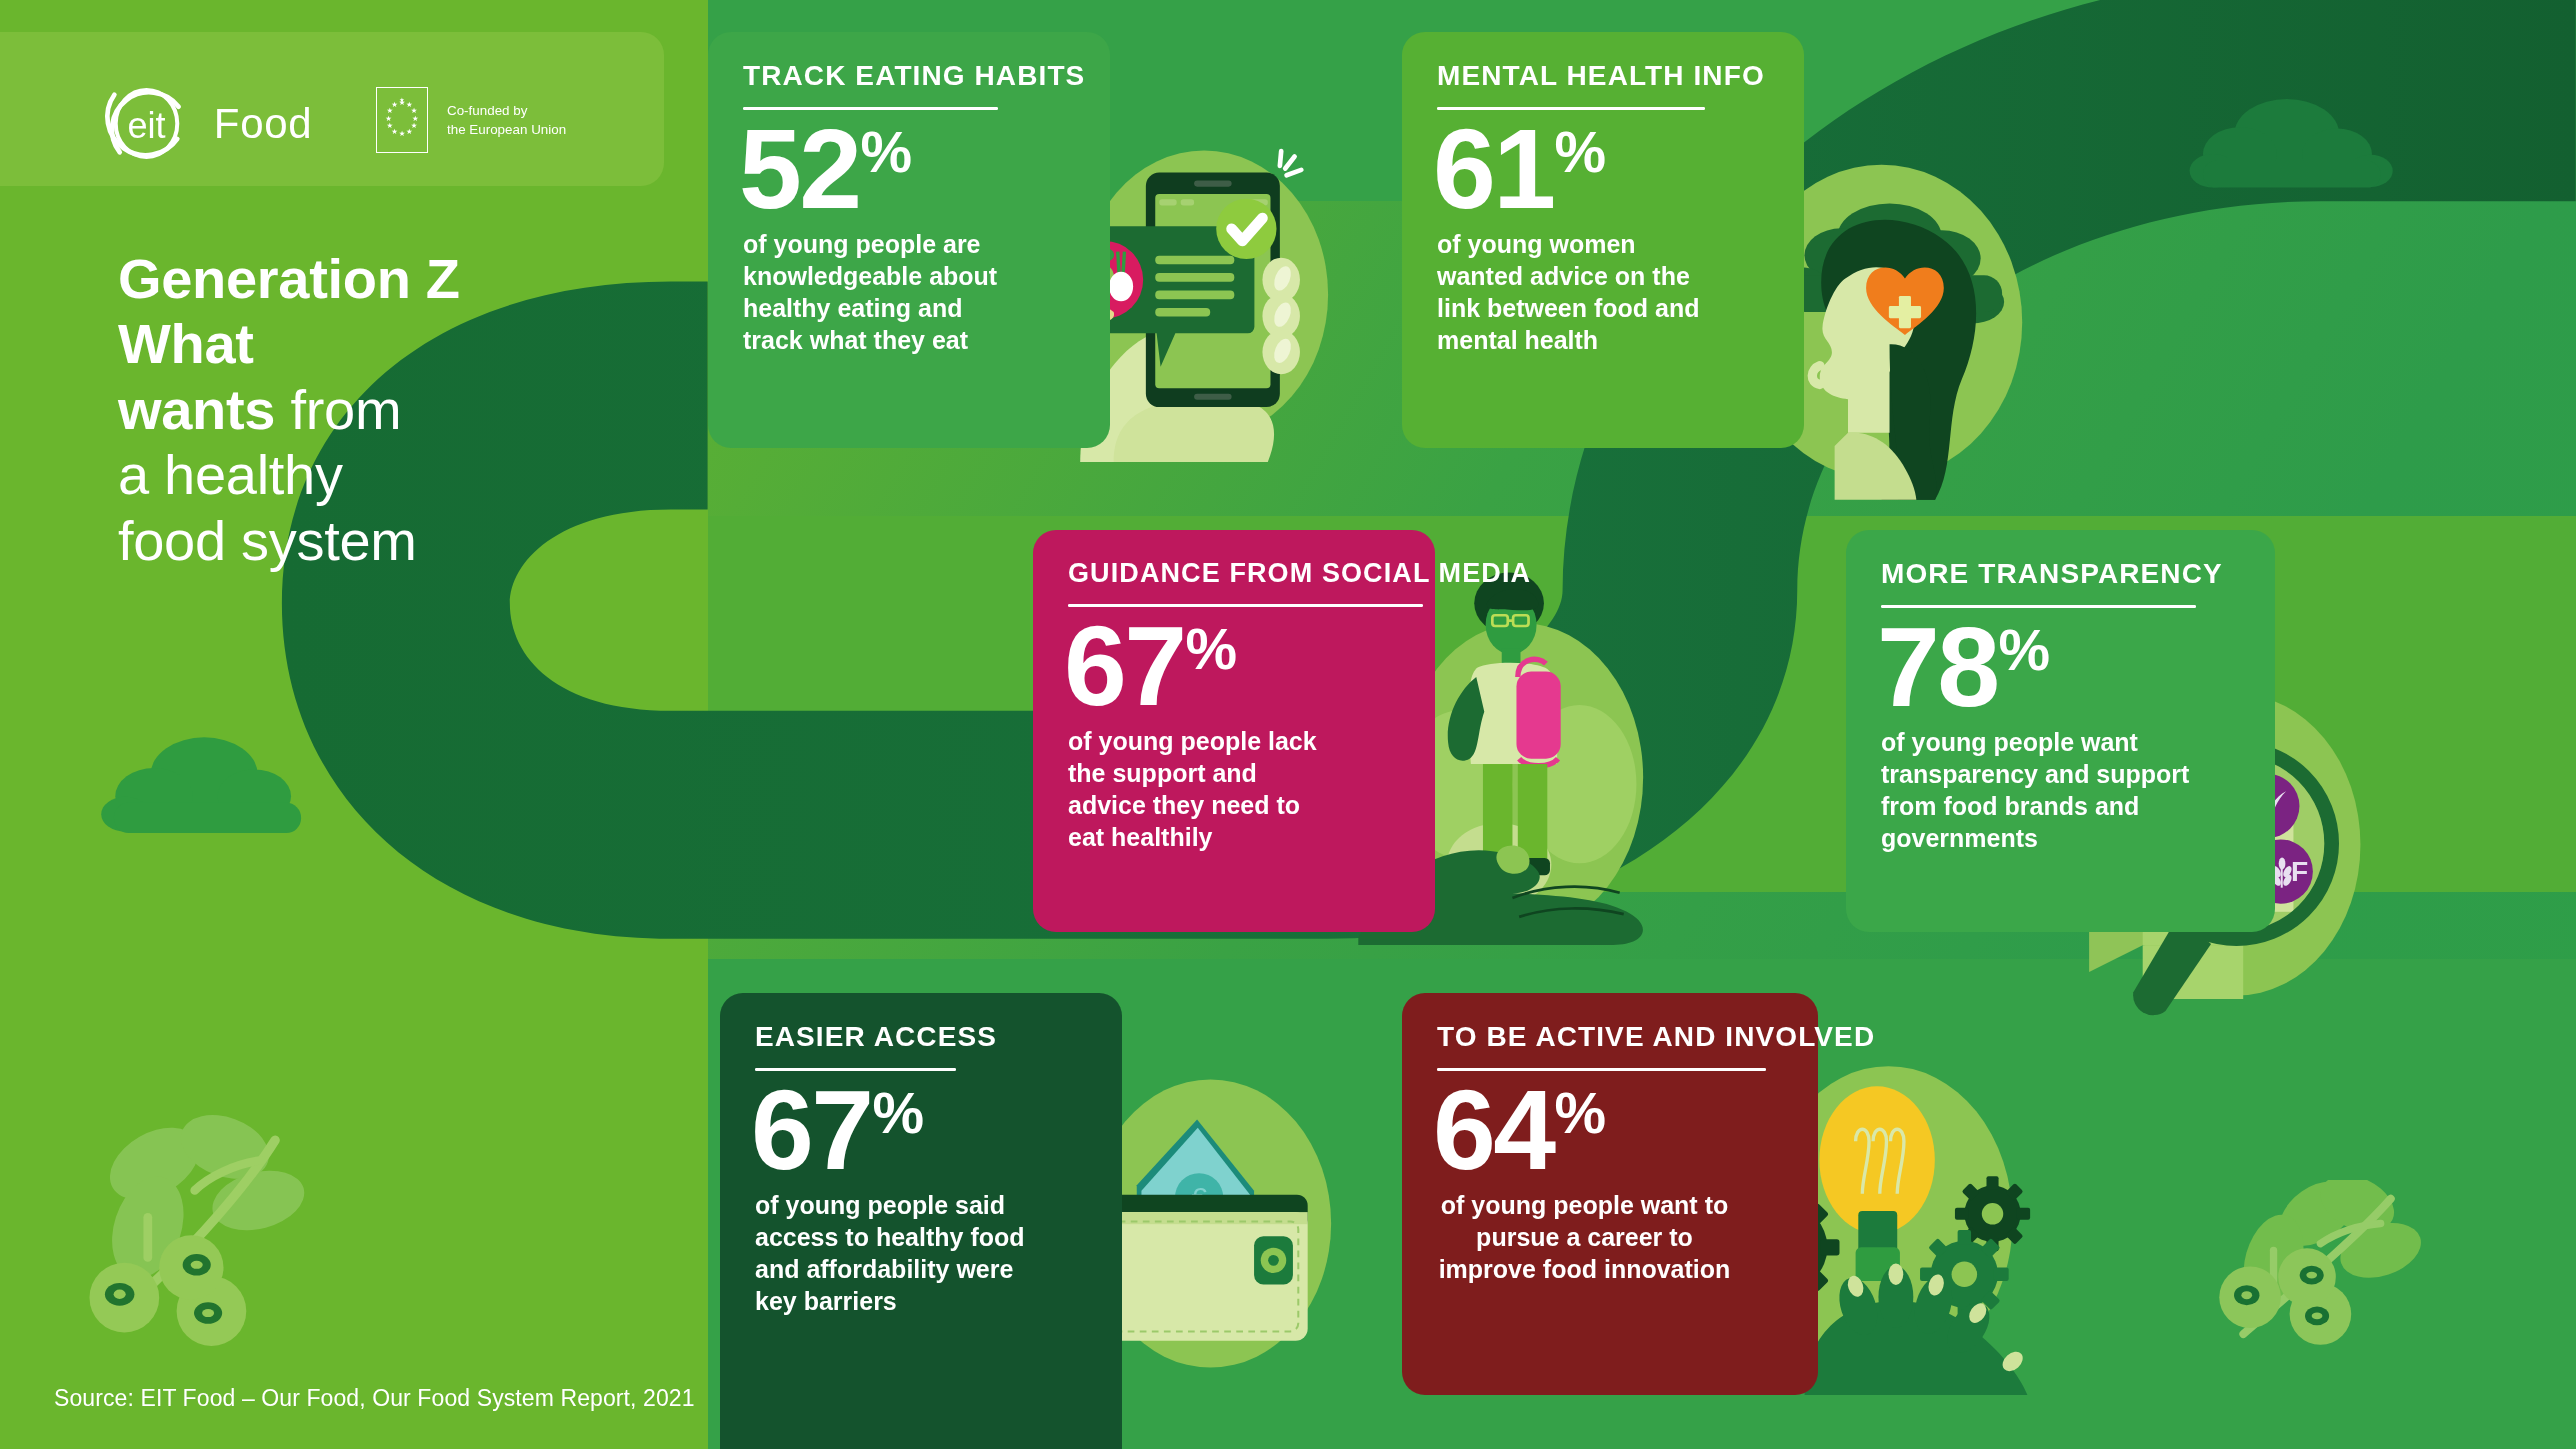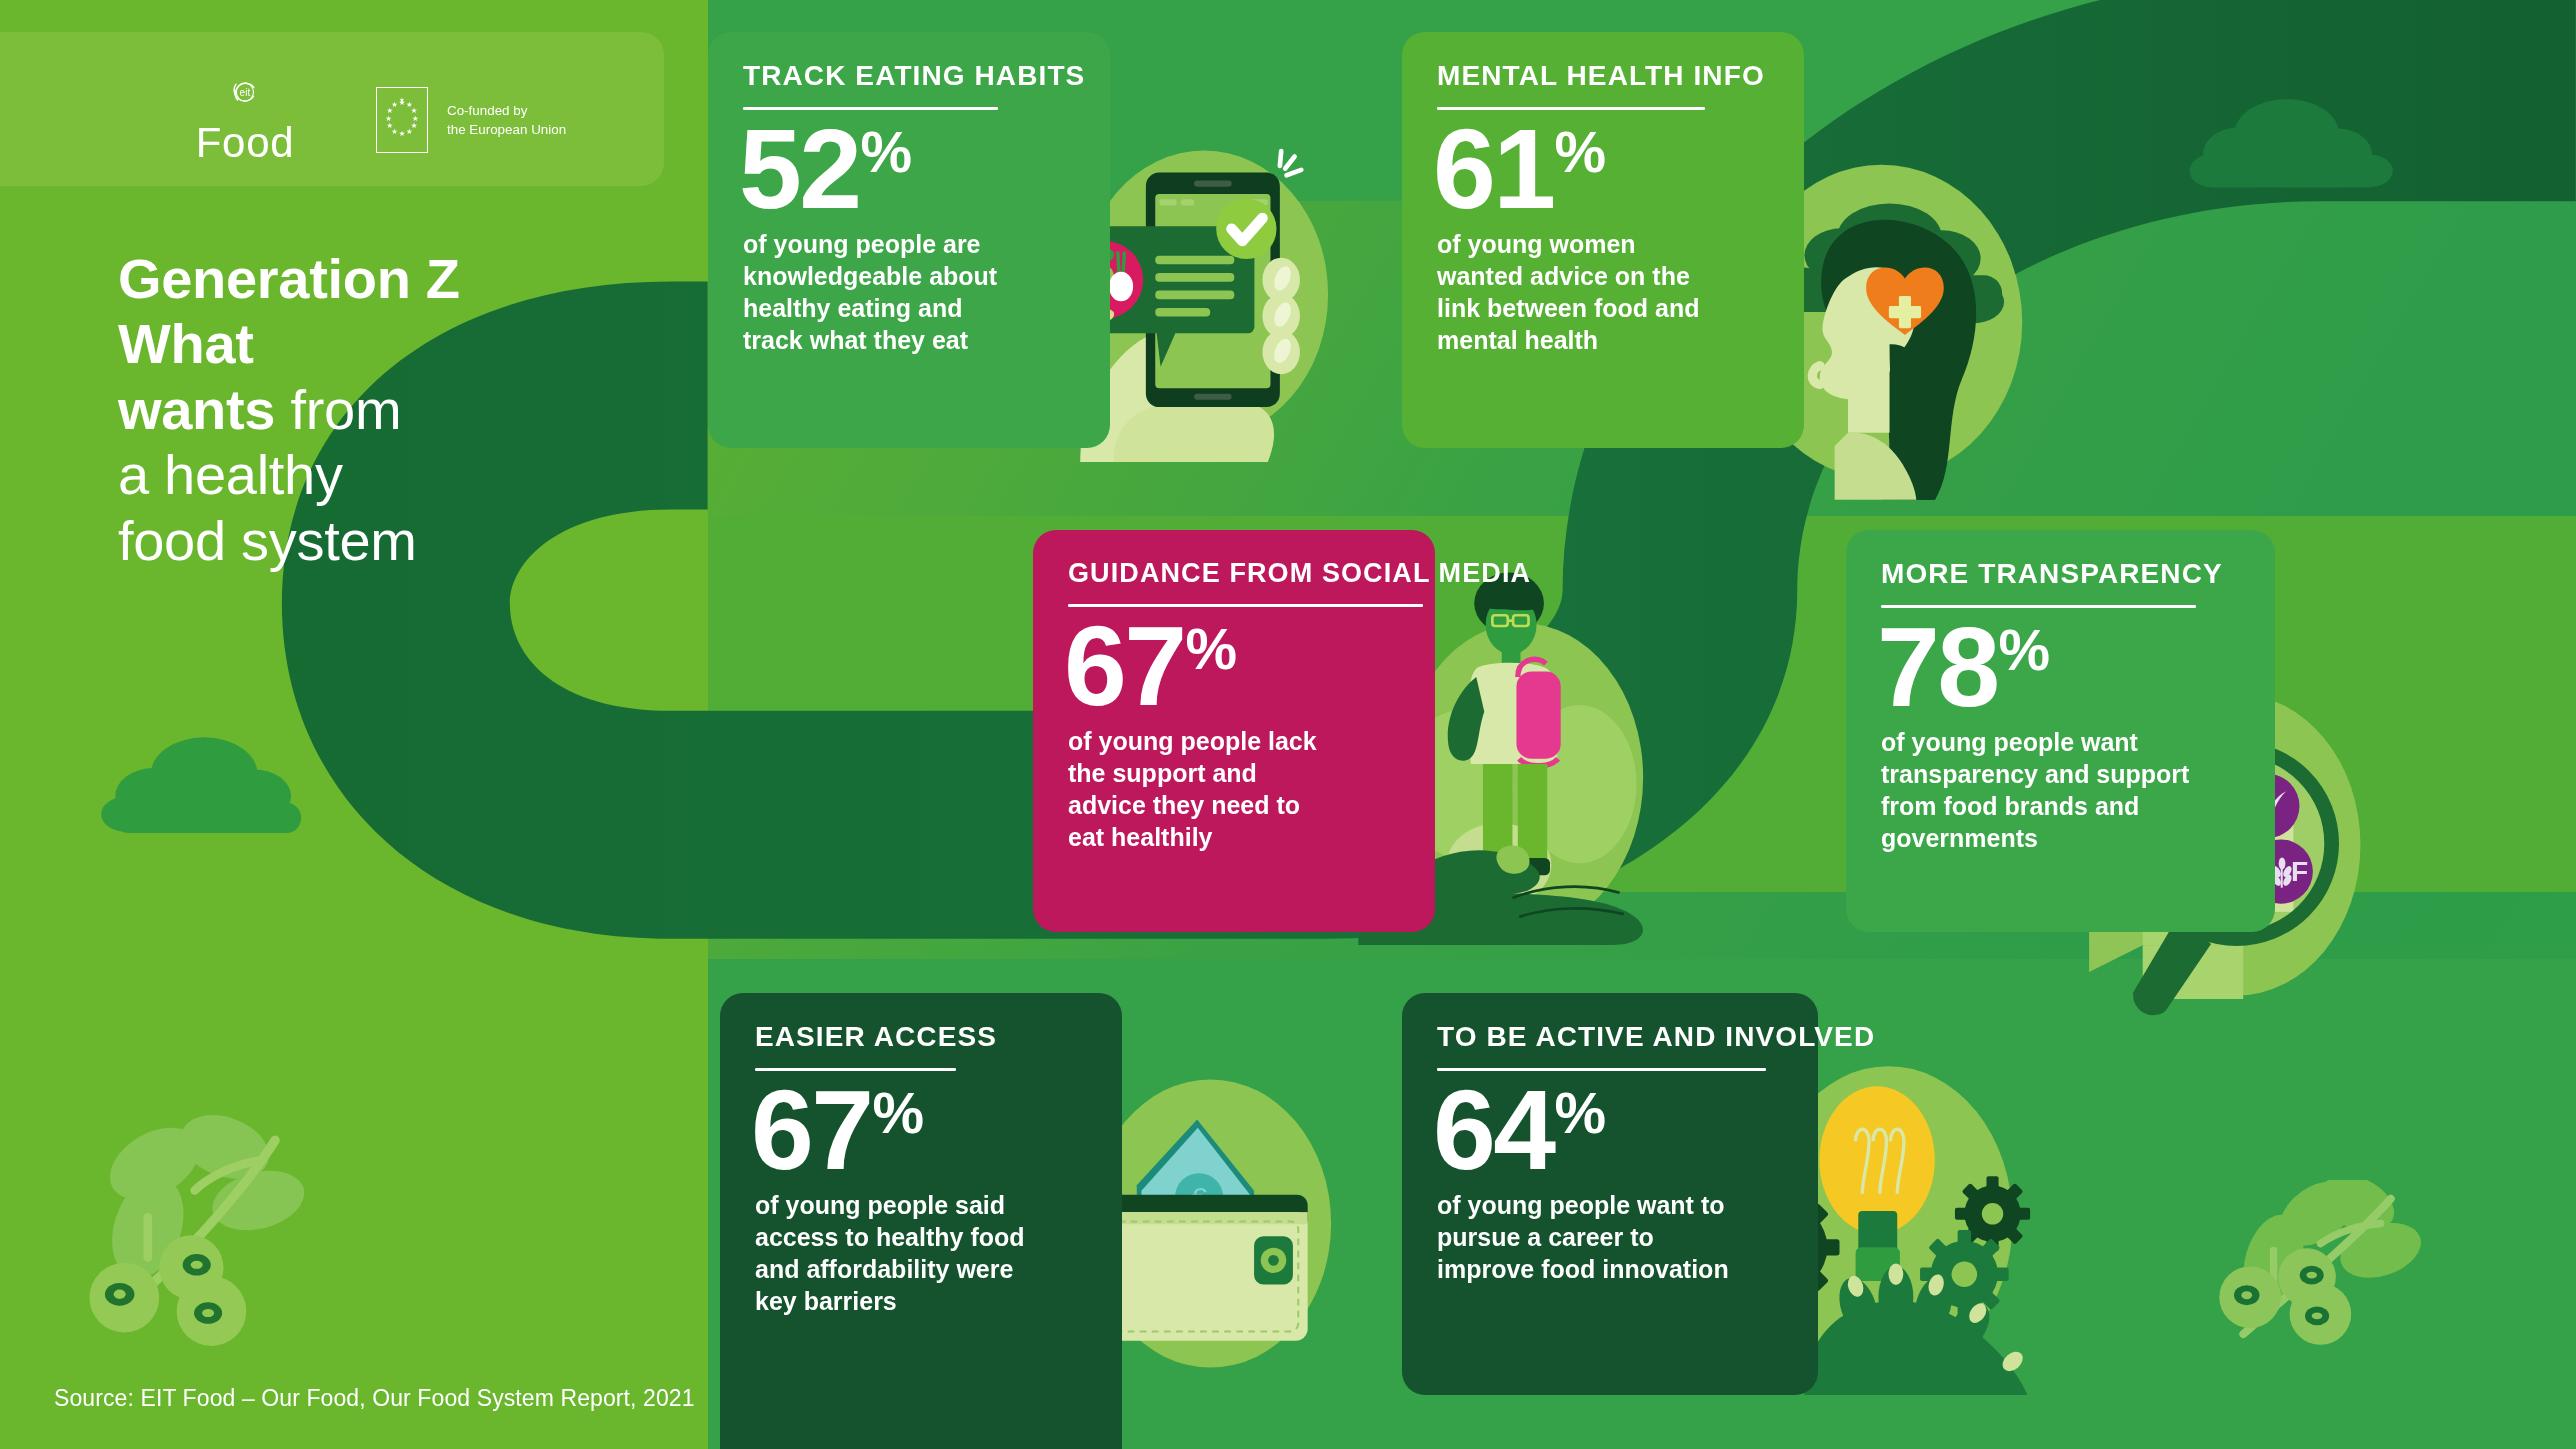--- a/index.html
+++ b/index.html
@@ -36,38 +36,38 @@
   }
   .c-pct .sym{font-size:58px;line-height:1;margin-top:6.7px;margin-left:1.3px;}
   .c-desc{font-size:25px;font-weight:700;line-height:1.28;max-width:288px;}
 
   
   #card-track{left:708px;top:32px;width:402px;height:416px;background:#3da648;}
   #card-mental{left:1402px;top:32px;width:402px;height:416px;background:#56b033;}
   #card-social{left:1033px;top:530px;width:402px;height:402px;background:#be185d;}
   #card-transparency{left:1846px;top:530px;width:429px;height:402px;background:#3ba749;}
   #card-access{left:720px;top:993px;width:402px;height:489px;background:#14532d;}
-  #card-active{left:1402px;top:993px;width:416px;height:402px;background:#14532d;}
+  #card-active{left:1402px;top:993px;width:416px;height:402px;background:#7f1d1d;text-align:center;}
 
   #card-track .c-desc{max-width:282px;}
   #card-mental .c-desc{max-width:288px;}
   #card-transparency .c-desc{max-width:322px;}
   #card-active .c-desc{max-width:295px;}
 
   
   .illus{position:absolute;}
   #illus-phone{left:1033px;top:127px;width:349px;height:335px;}
   #illus-head{left:1714px;top:151px;width:335px;height:349px;}
   #illus-student{left:1358px;top:563px;width:329px;height:382px;}
   #illus-glass{left:2069px;top:677px;width:335px;height:349px;}
   #illus-wallet{left:1053px;top:1066px;width:315px;height:315px;}
   #illus-bulb{left:1724px;top:1046px;width:329px;height:349px;}
 
   
-  .logo-wrap{position:absolute;left:104px;top:80px;width:282px;height:87px;display:flex;align-items:center;gap:14.8px;flex-direction:column;}
+  .logo-wrap{position:absolute;left:98px;top:80px;width:282px;height:87px;display:flex;align-items:center;gap:14.8px;}
   .eu-wrap{position:absolute;left:376px;top:87px;display:flex;align-items:center;gap:19px;}
   .eu-box{width:52px;height:66px;border:1.3px solid #fff;position:relative;}
   .eu-text{font-size:13.4px;line-height:1.45;color:#fff;font-weight:400;white-space:nowrap;}
 
   
   .headline{
     position:absolute;left:118px;top:251px;width:496px;color:#fff;
     font-size:56px;line-height:1.0;font-weight:400;letter-spacing:-0.3px;
   }
   .headline b{font-weight:700;}

